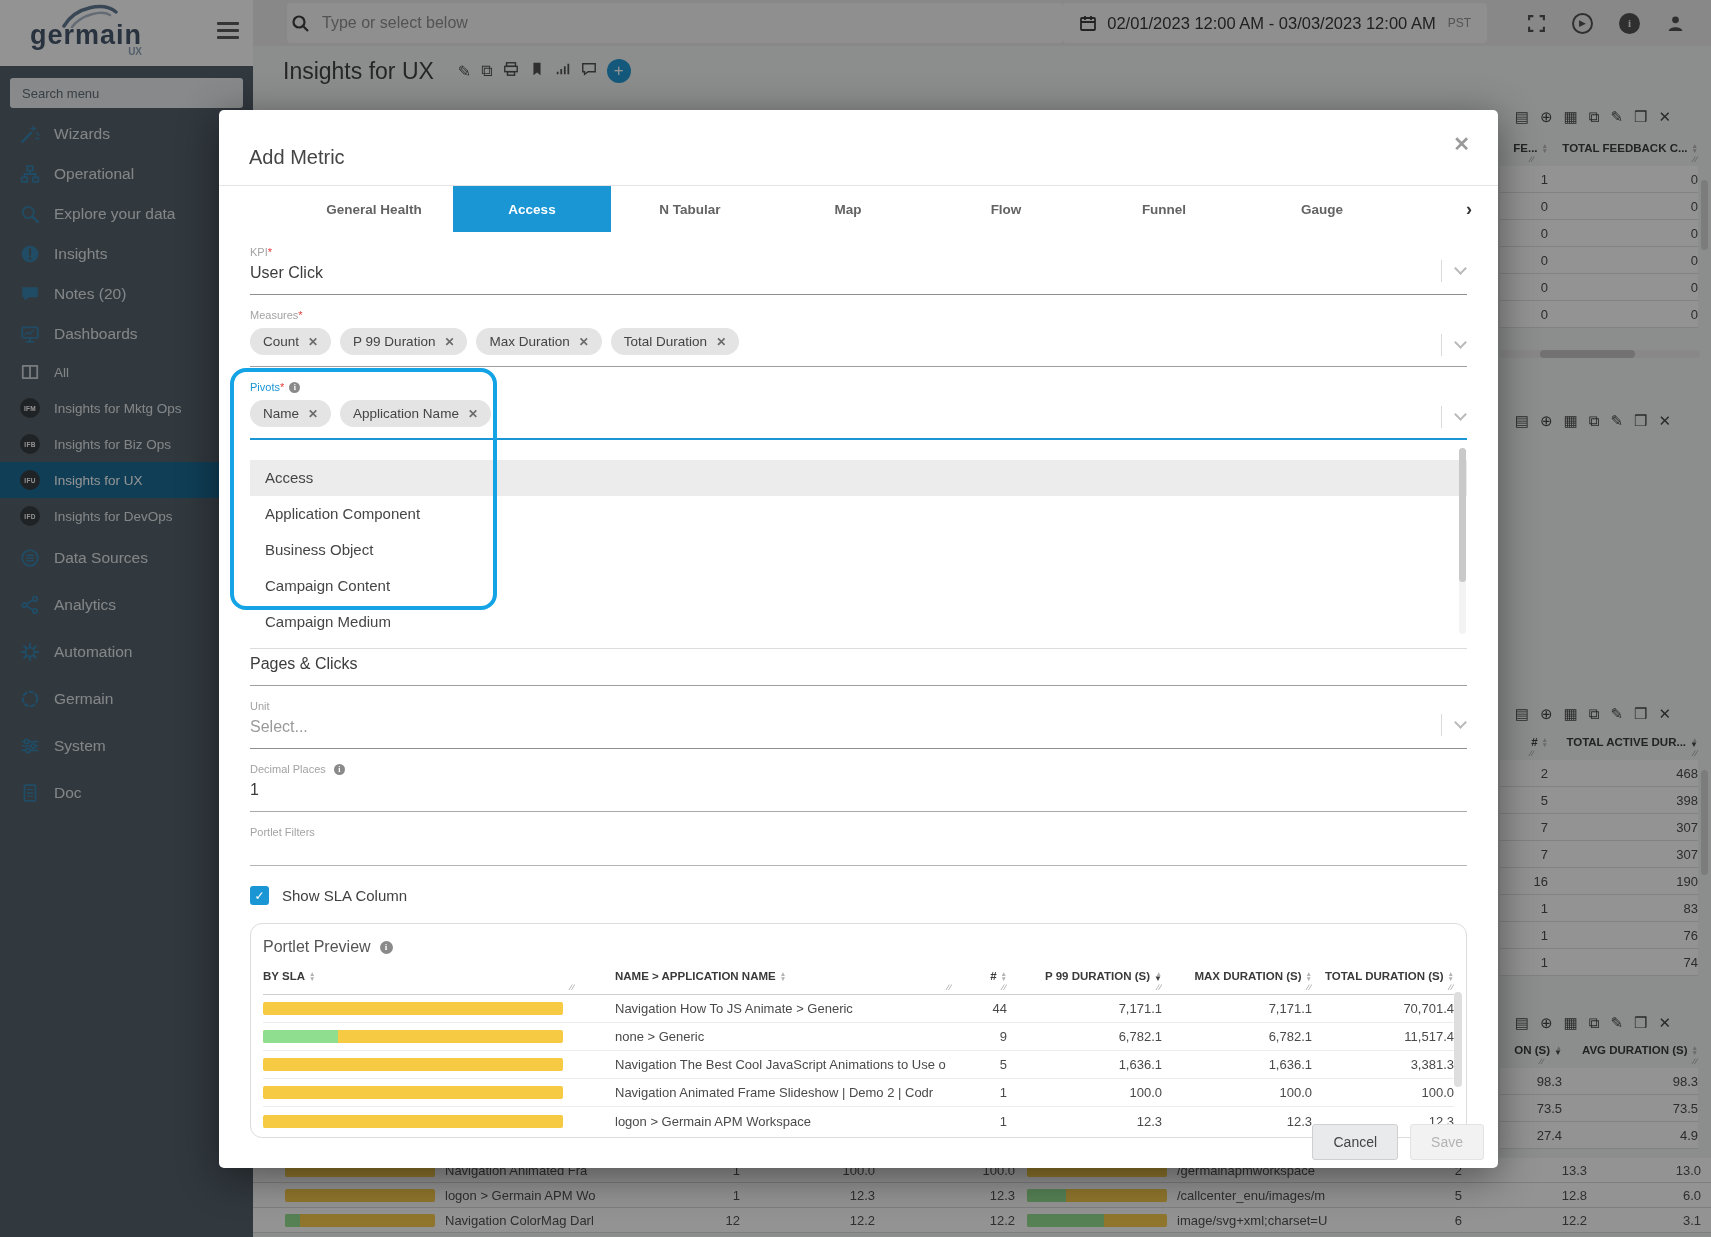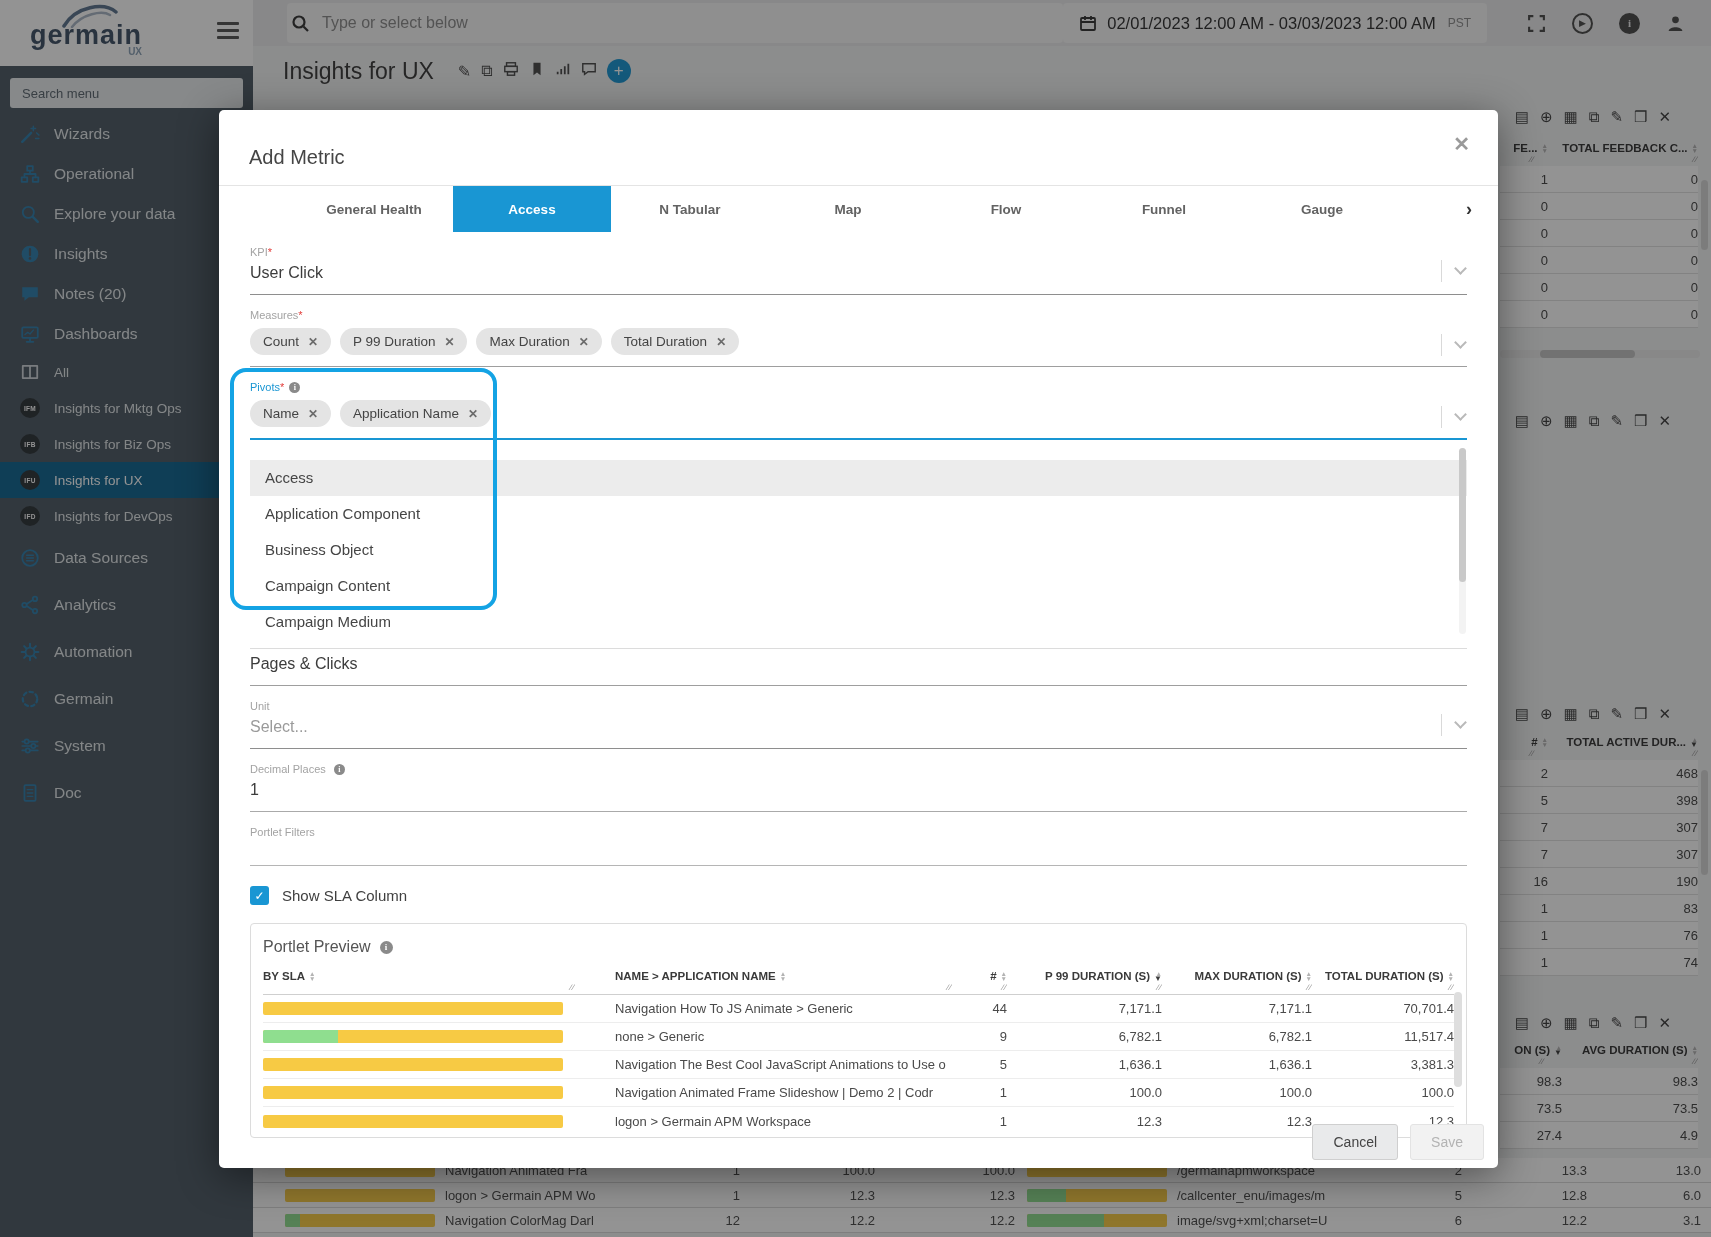--- a/index.html
+++ b/index.html
@@ -100,21 +100,21 @@
   .chips.blue-line { border-bottom:2px solid #1996d3; }
   .chip { background:#e4e4e4; border-radius:16px; padding:6px 13px; font-size:13.5px; color:#444; display:flex; align-items:center; gap:9px; }
   .chip .x { font-size:12px; font-weight:bold; color:#6b6b6b; cursor:pointer; }
   .dropdown { border-bottom:1px solid #dcdcdc; position:relative; padding:20px 0 8px; }
   .dd-item { height:36px; line-height:36px; padding-left:15px; font-size:15px; color:#454545; cursor:pointer; }
   .dd-item.hl { background:#ececec; }
   .dd-scroll { position:absolute; right:1px; top:8px; bottom:14px; width:7px; background:#f3f3f3; border-radius:4px; }
   .dd-scroll .dd-thumb { position:absolute; top:0; width:7px; height:72%; background:#c9c9c9; border-radius:4px; }
   .check-row { display:flex; align-items:center; gap:13px; margin-top:20px; font-size:15px; color:#3f3f3f; }
   .cbox { width:19px; height:19px; border-radius:3px; background:#1996d3; color:#fff; display:flex; align-items:center; justify-content:center; font-size:12px; cursor:pointer; }
-  .preview { margin-top:18px; border:1px solid #dcdcdc; border-radius:4px; padding:14px 12px 2px; position:relative; }
+  .preview { margin-top:18px; border:1px solid #dcdcdc; border-radius:12px; padding:14px 12px 2px; position:relative; }
   .p-title { font-size:16px; color:#555; display:flex; align-items:center; }
   .p-table { margin-top:14px; font-size:13px; color:#4a4a4a; }
   .p-hrow { display:flex; font-size:11.5px; font-weight:bold; color:#3a3a3a; align-items:flex-end; }
   .p-rsrow { display:flex; border-bottom:1px solid #cfcfcf; padding:1px 0 2px; }
   .p-rsrow .rs { text-align:right; }
   .col-sla { width:312px; } .col-name { flex:1;margin-left:40px; } .col-n { width:55px; text-align:right; }
   .col-d1 { width:155px; text-align:right; } .col-d2 { width:150px; text-align:right; } .col-d3 { width:142px; text-align:right; }
   .p-row { display:flex; align-items:center; height:28px; border-bottom:1px solid #ededed; }
   .p-row:last-child { border-bottom:none; }
   .p-row .sla { width:300px; flex:0 0 300px; }

